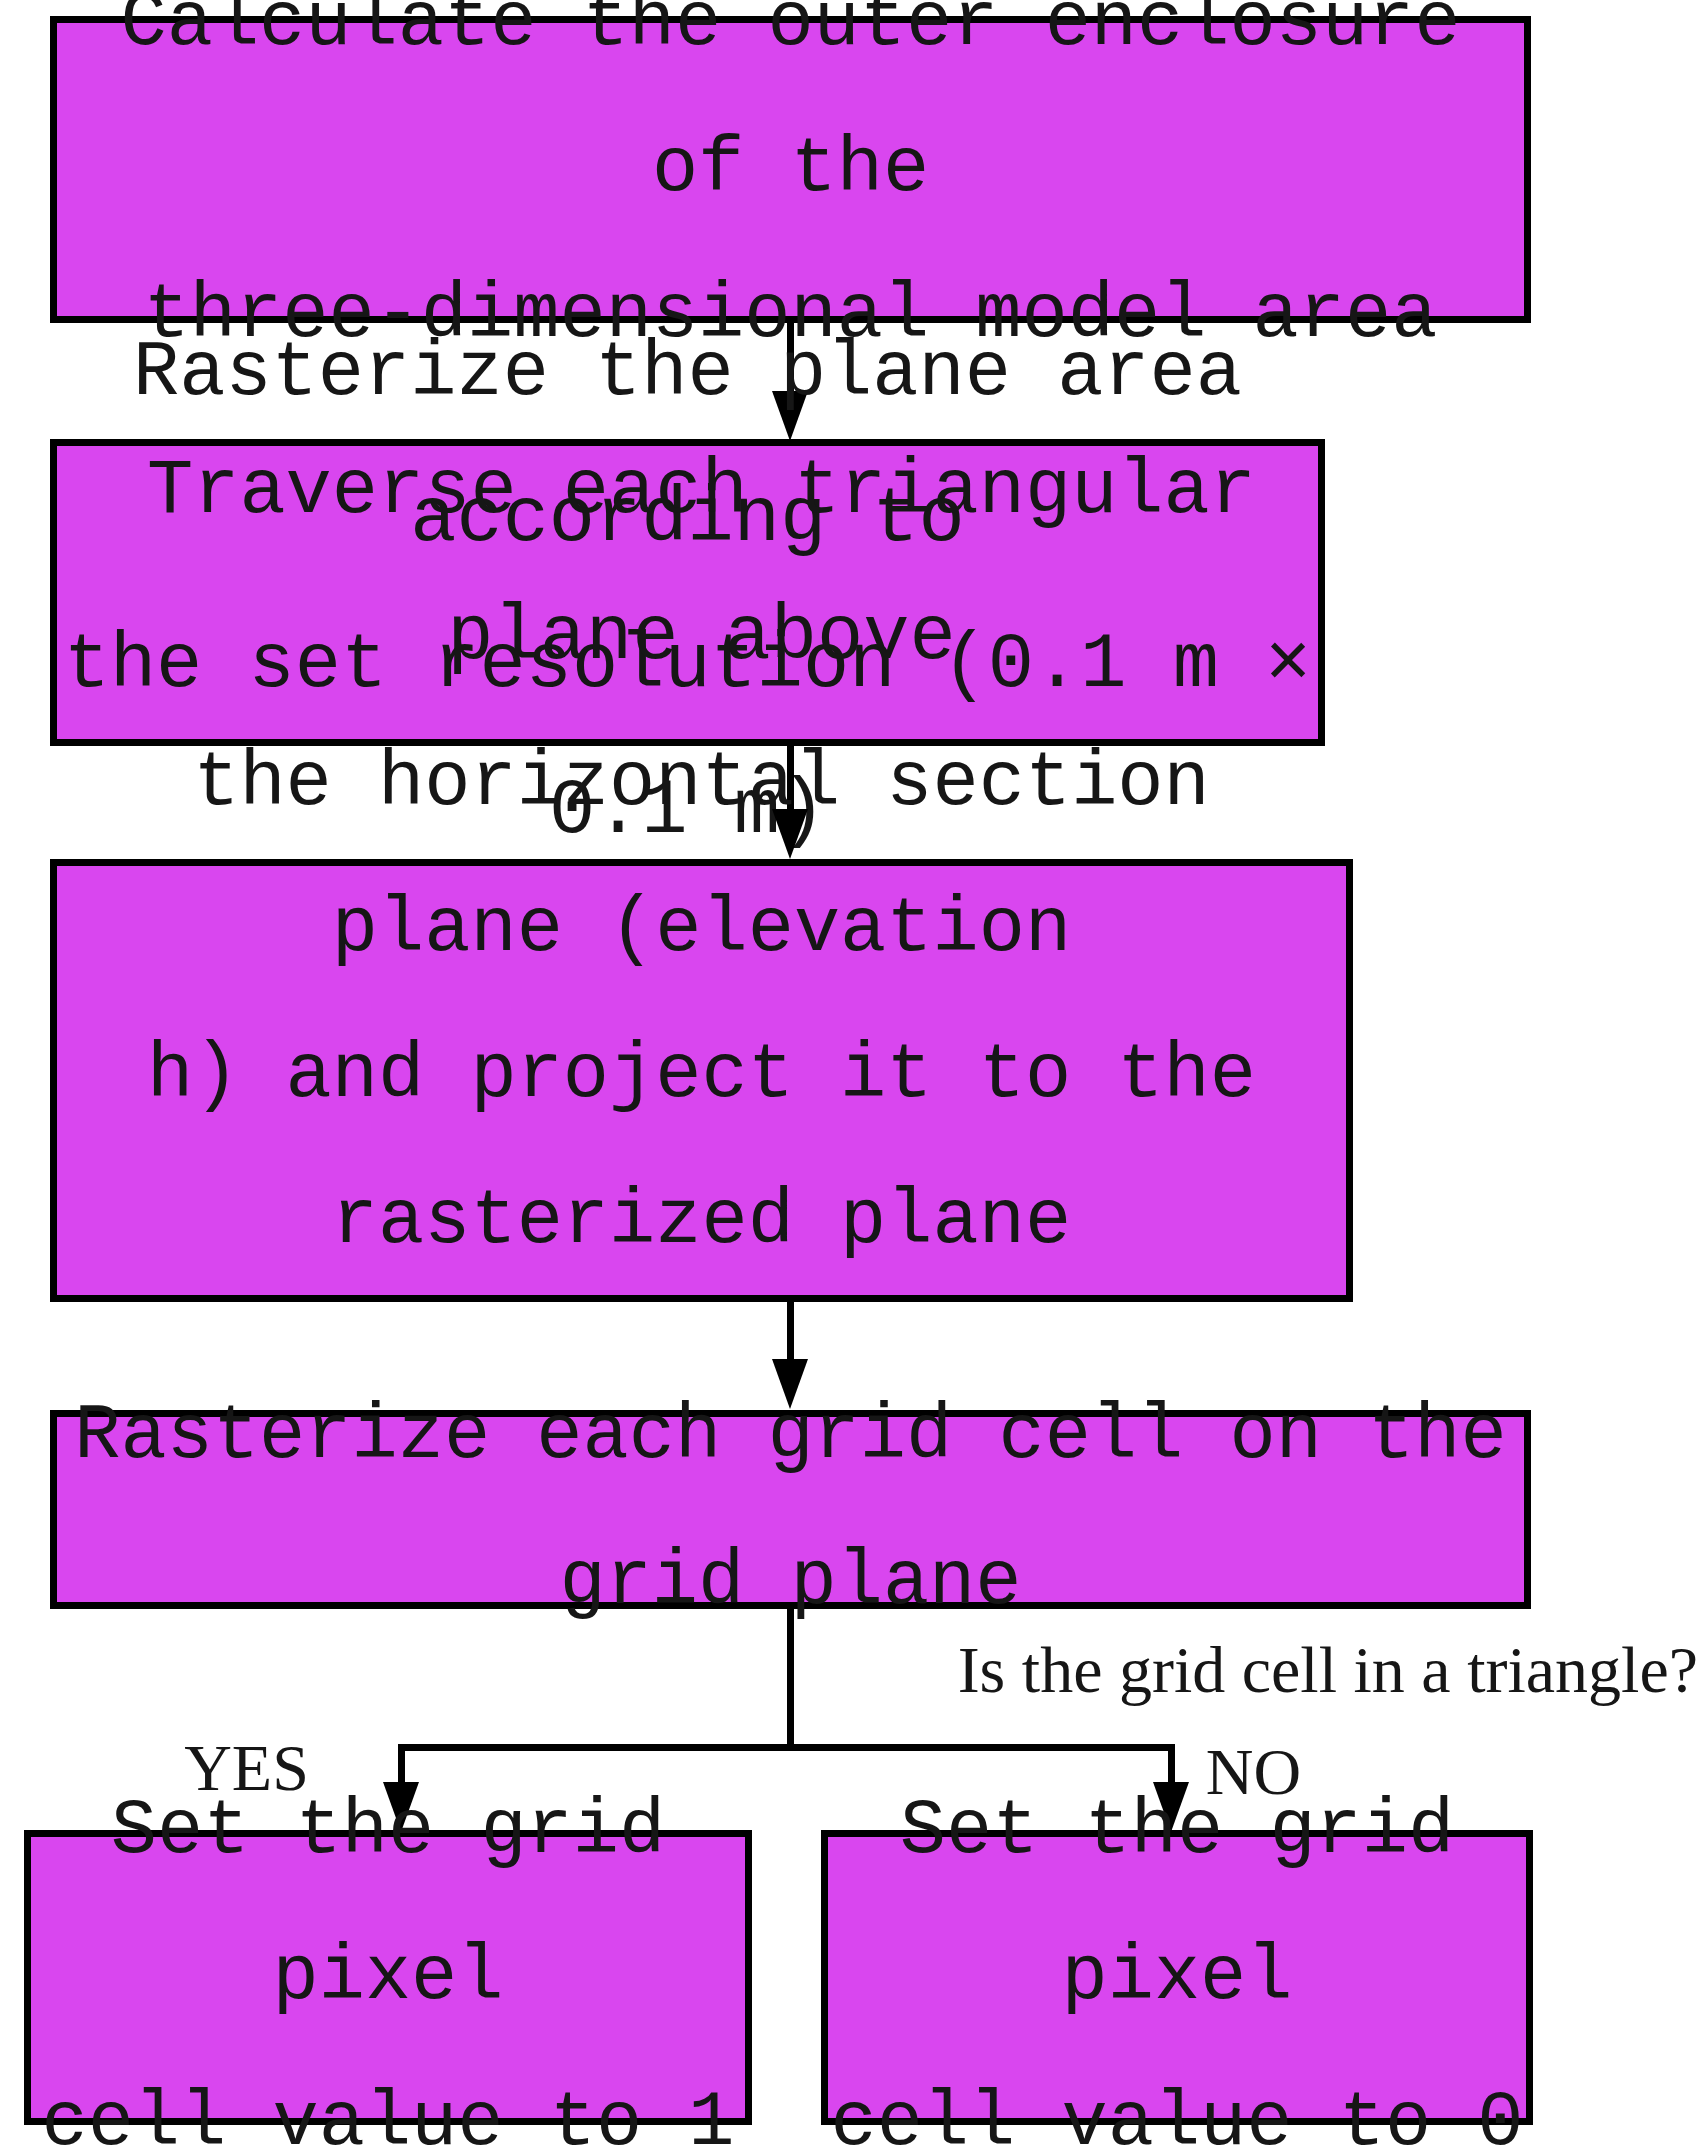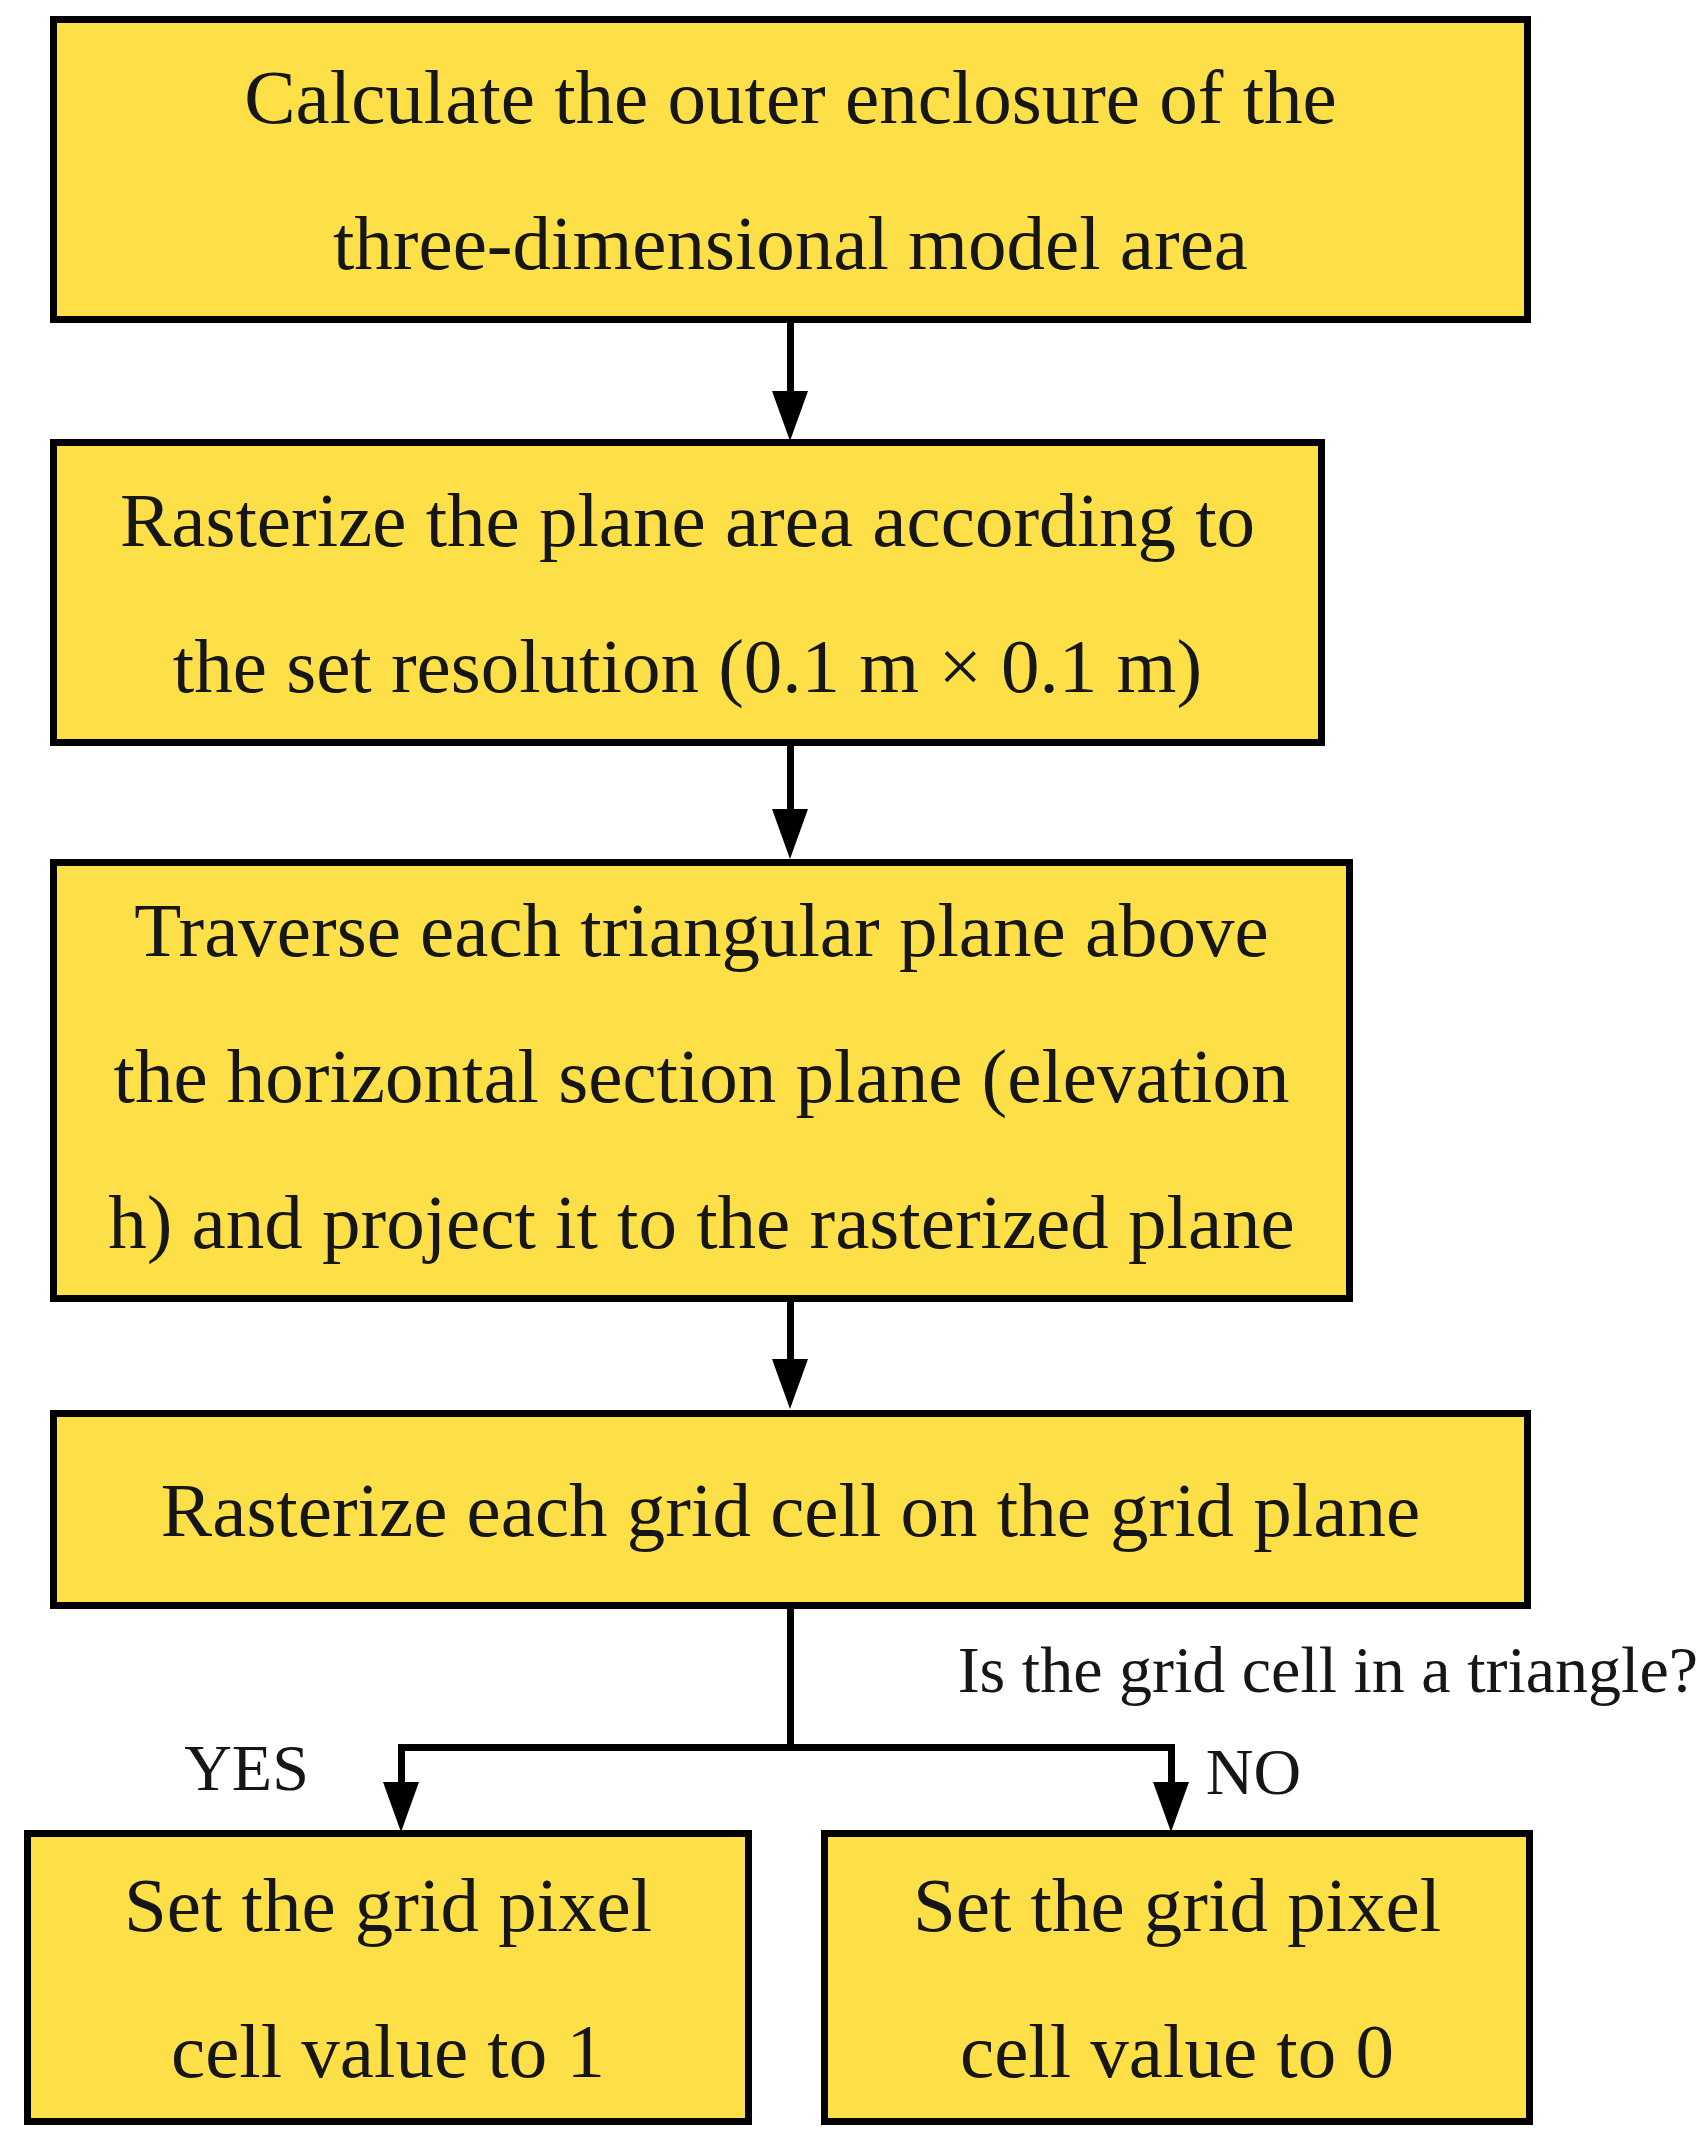--- a/index.html
+++ b/index.html
@@ -13,25 +13,26 @@
     height: 2151px;
     background: #ffffff;
     font-family: "Liberation Serif", serif;
     color: #161616;
     overflow: hidden;
   }
   .pbox {
     position: absolute;
     box-sizing: border-box;
     border: 7.3px solid #000000;
-    background: #fde047;
+    background: #d946ef;
     display: flex;
     align-items: center;
     justify-content: center;
     text-align: center;
+    font-family: Liberation Mono, monospace;
   }
   .btext {
     white-space: pre-line;
     font-size: 77px;
     line-height: 146px;
     color: #161616;
   }
   .vline {
     position: absolute;
     width: 6.5px;

